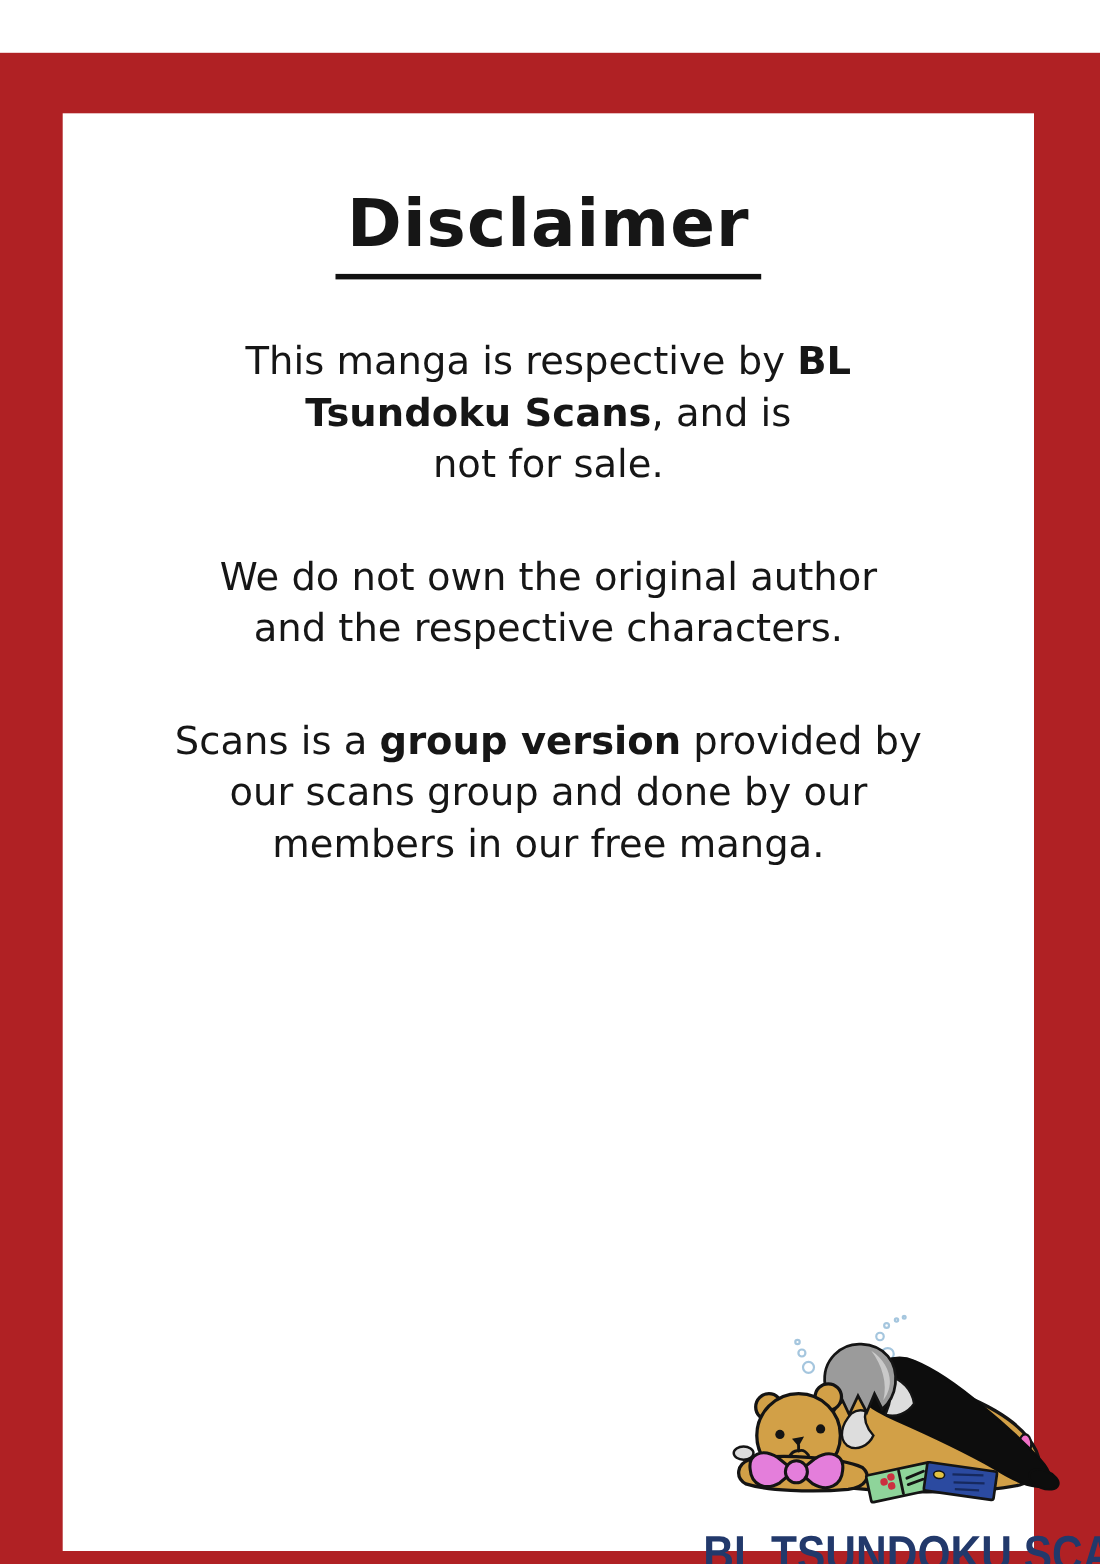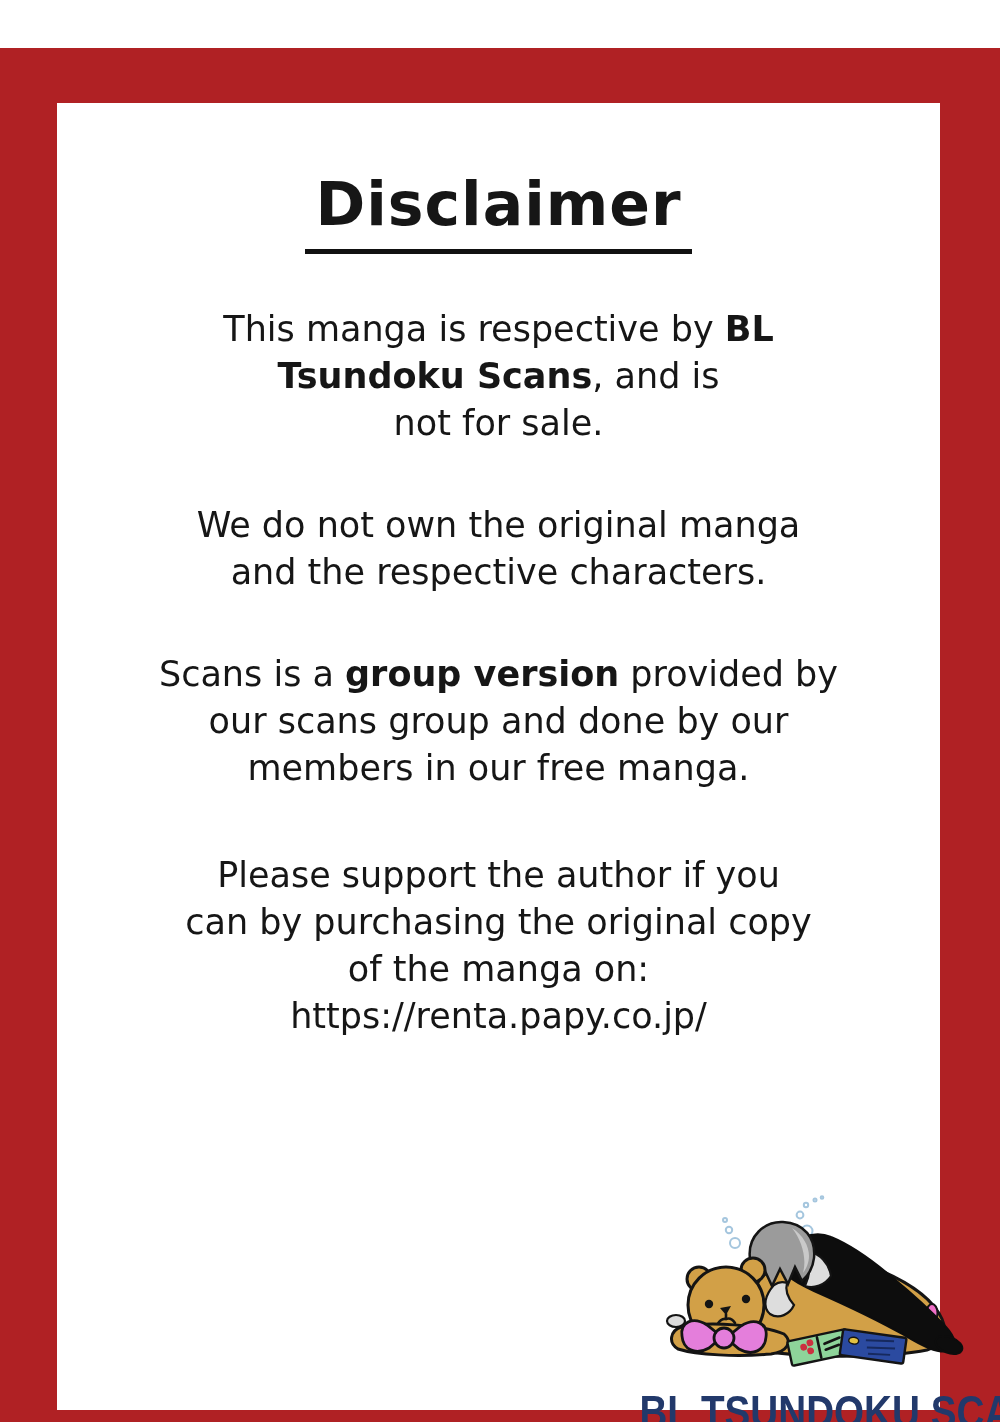--- a/index.html
+++ b/index.html
@@ -48,31 +48,27 @@
   <div class="page">
 
     <div class="title-wrap">
       <span class="title">Disclaimer</span>
     </div>
 
     <div class="para p1"><span>This manga is respective by </span><span class="b">BL
 Tsundoku Scans</span><span>, and is
 not for sale.</span></div>
 
-    <div class="para p2">We do not own the original manga
+    <div class="para p2">We do not own the original author
 and the respective characters.</div>
 
     <div class="para p3"><span>Scans is a </span><span class="b">group version</span><span> provided by
 our scans group and done by our
 members in our free manga.</span></div>
 
-    <div class="para p4"><span>Please support the author if you
-can by purchasing the original copy
-of the manga on:
-</span><span>https://renta.papy.co.jp/</span></div>
 
 
     <svg class="mascot" viewBox="0 0 335 178">
 
       <g>
         <circle class="f-bubble" cx="70" cy="48" r="5"></circle>
         <circle class="f-bubble" cx="64" cy="35" r="3.2"></circle>
         <circle class="f-bubble" cx="60" cy="25" r="2"></circle>
         <circle class="f-bubble" cx="142" cy="36" r="5.5"></circle>
         <circle class="f-bubble" cx="135" cy="20" r="3.4"></circle>

